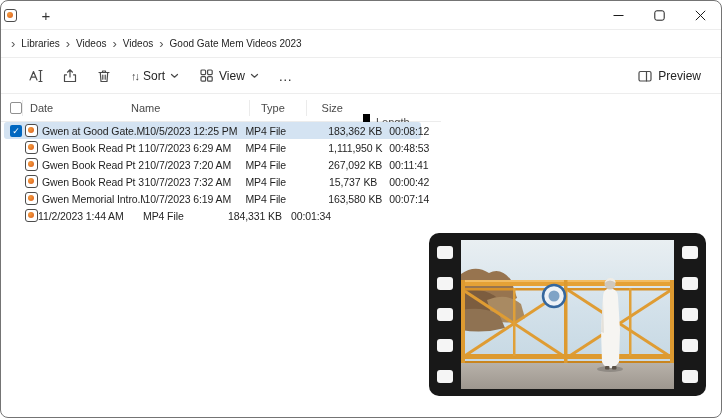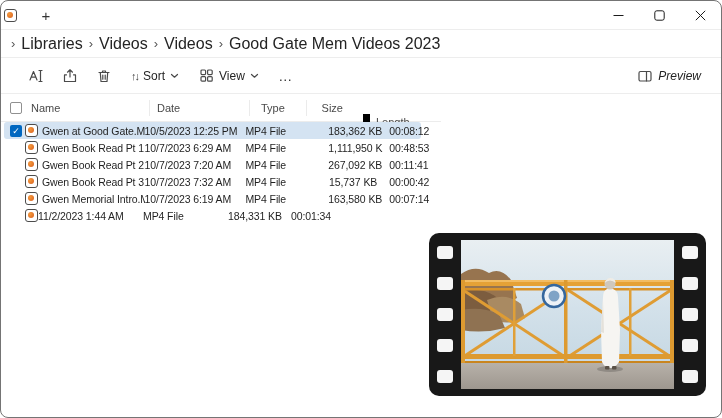--- a/index.html
+++ b/index.html
@@ -15,39 +15,39 @@
                 font-size: 15px; color: #333; border-radius: 4px; cursor: pointer; font-family: inherit; line-height: 1; }
   .win-controls { margin-left: auto; display: flex; height: 100%; }
   .win-btn { width: 41px; height: 100%; border: none; background: transparent; display: flex;
              align-items: center; justify-content: center; cursor: pointer; }
 
   
   .addressrow { position: absolute; top: 29px; left: 0; right: 0; height: 28px; display: flex;
                 border-bottom: 1px solid #ededed; }
   .breadcrumb { flex: 1; display: flex; align-items: center; padding-left: 8px; font-size: 12px;
                 color: #242424; white-space: nowrap; overflow: hidden; }
-  .crumb { border: none; background: transparent; font-size: 16px; color: #242424; padding: 2px 4px;
+  .crumb { border: none; background: transparent; font-size: 10px; color: #242424; padding: 2px 4px;
            border-radius: 3px; cursor: pointer; font-family: inherit; }
   .crumb-sep { color: #565656; font-size: 13px; padding: 0 2px; }
   .searchbox { width: 225px; border-left: 1px solid #ededed; display: flex; align-items: center; padding: 0 10px; }
   .search-input { flex: 1; border: none; outline: none; background: transparent; font-size: 12px;
                   color: #444; font-family: inherit; }
   .search-input::placeholder { color: #5f5f5f; }
 
   
   .toolbar { position: absolute; top: 57px; left: 0; right: 0; height: 36px; display: flex; align-items: center;
              padding: 0 12px 0 20px; gap: 4px; border-bottom: 1px solid #ededed; }
   .tb-icon-btn { width: 30px; height: 28px; border: none; background: transparent; border-radius: 4px;
                  display: flex; align-items: center; justify-content: center; color: #444; cursor: pointer; }
   .tb-btn { height: 28px; border: none; background: transparent; border-radius: 4px; display: flex;
             align-items: center; gap: 5px; font-size: 12px; color: #242424; padding: 0 8px;
             cursor: pointer; font-family: inherit; }
   .sort-arrows { font-size: 11px; letter-spacing: -2px; color: #444; }
   .tb-more { font-size: 14px; color: #333; letter-spacing: 1px; }
-  .tb-right { margin-left: auto; font-style: italic; }
+  .tb-right { margin-left: auto; }
 
   
   .listarea { position: absolute; top: 93px; left: 0; width: 440px; }
   .header-row { display: flex; align-items: center; height: 28px; padding-left: 9px; font-size: 11px;
                 color: #494949; border-bottom: 1px solid #ececec; }
   .hcb { width: 12px; height: 12px; flex: 0 0 12px; border: 1px solid #909090; border-radius: 2px; background: #fff; }
   .hcell { height: 16px; line-height: 16px; white-space: nowrap; cursor: pointer; }
   .h-name   { width: 127px; padding-left: 9px; }
   .h-date   { width: 100px; padding-left: 7px; border-left: 1px solid #ebebeb; }
   .h-type   { width: 57px;  padding-left: 11px; border-left: 1px solid #ebebeb; }
@@ -167,22 +167,22 @@
           <rect x="2" y="3.5" width="12" height="9.5" rx="1.5"></rect>
           <line x1="9.5" y1="3.5" x2="9.5" y2="13"></line>
         </svg>
       <span>Preview</span>
     </button>
   </div>
 
   <div class="listarea">
     <div class="header-row" id="header-row">
       <span class="hcb"></span>
-    <div class="hcell h-name">Name</div>
-        <div class="hcell h-date">Date</div>
+    <div class="hcell h-date">Date</div>
+        <div class="hcell h-name">Name</div>
         <div class="hcell h-type">Type</div>
         <div class="hcell h-size">Size</div>
         <div class="hcell h-length">Length</div>
       </div>
     <div id="rows">
         <div class="row selected">
           <span class="cb">✓</span>
           <span class="ficon"></span>
           <span class="cell c-name">Gwen at Good Gate.MP4</span>
           <span class="cell c-date">10/5/2023 12:25 PM</span>

